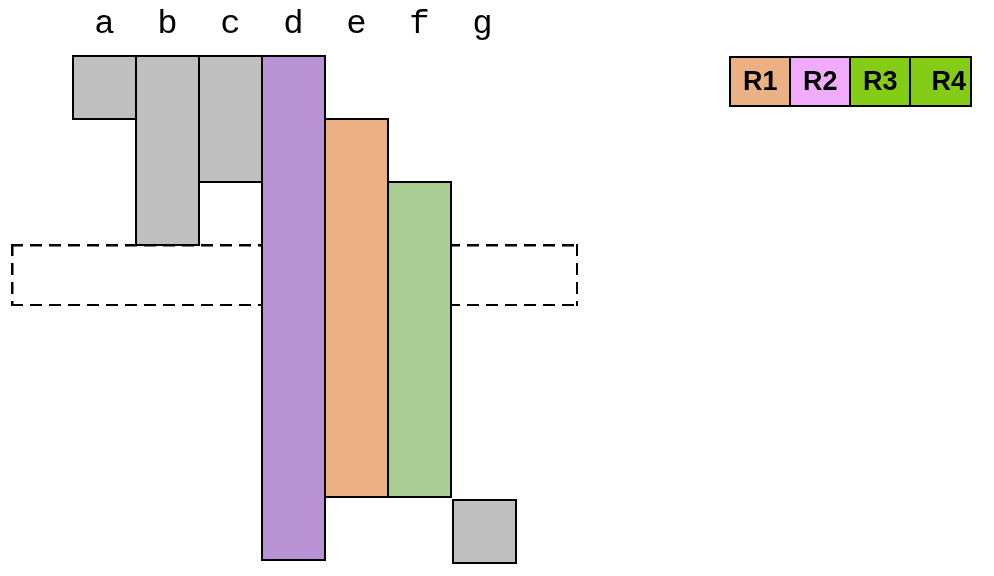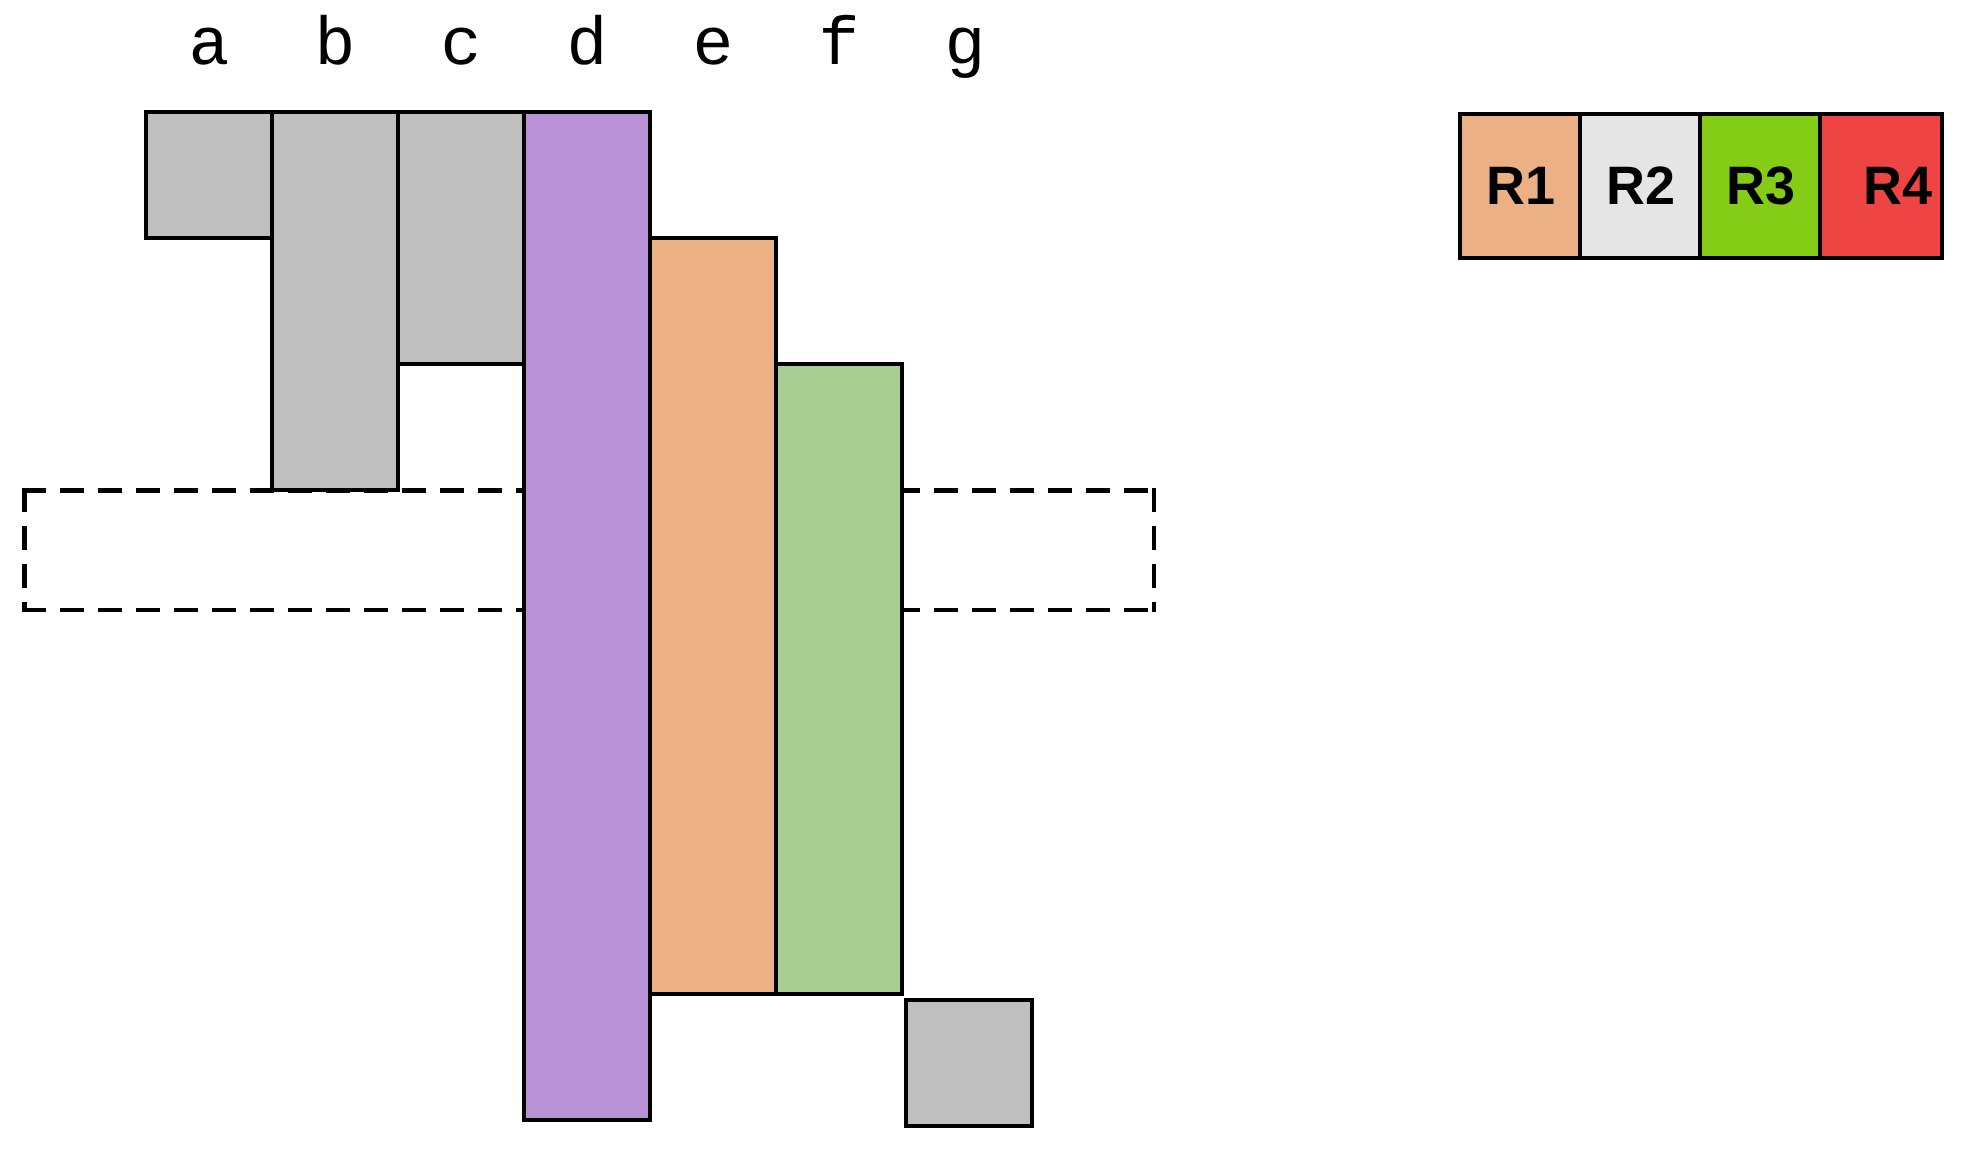--- a/index.html
+++ b/index.html
@@ -48,21 +48,21 @@
     background-repeat: no-repeat;
   }
   .legend {
     position: absolute;
     display: flex;
     z-index: 3;
   }
   .legend-cell {
     box-sizing: border-box;
     width: 62.5px;
-    height: 74px;
+    height: 51px;
     border: 2.5px solid #000000;
     display: flex;
     align-items: center;
     justify-content: center;
     font-family: "Liberation Sans", sans-serif;
     font-size: 27px;
     font-weight: 600;
     color: #000000;
   }
   .legend-cell + .legend-cell {
@@ -89,23 +89,23 @@
       <div class="bar" style="left: 197.75px; top: 54.75px; width: 65.5px; height: 128.5px; background: rgb(191, 191, 191); border-color: rgb(0, 0, 0);"></div>
       <div class="bar" style="left: 260.75px; top: 54.75px; width: 65.5px; height: 506.5px; background: rgb(184, 146, 213); border-color: rgb(0, 0, 0);"></div>
       <div class="bar" style="left: 323.75px; top: 117.75px; width: 65.5px; height: 380.5px; background: rgb(235, 177, 132); border-color: rgb(0, 0, 0);"></div>
       <div class="bar" style="left: 386.75px; top: 180.75px; width: 65.5px; height: 317.5px; background: rgb(169, 206, 147); border-color: rgb(0, 0, 0);"></div>
       <div class="bar" style="left: 451.75px; top: 498.75px; width: 65.5px; height: 65.5px; background: rgb(191, 191, 191); border-color: rgb(0, 0, 0);"></div>
     </div>
   <div class="legend" id="legend" style="left: 729px; top: 56px;">
       <div class="legend-cell" style="background: rgb(235, 177, 132);">
         <span>R1</span>
       </div>
-      <div class="legend-cell" style="background: #e5e5e5;">
+      <div class="legend-cell" style="background: #f0abfc;">
         <span>R2</span>
       </div>
       <div class="legend-cell" style="background: #84cc16;">
         <span>R3</span>
       </div>
-      <div class="legend-cell" style="background: #ef4444; padding-left: 17px;">
+      <div class="legend-cell" style="background: #84cc16; padding-left: 17px;">
         <span>R4</span>
       </div>
     </div>
 </div>
 
 </body></html>

